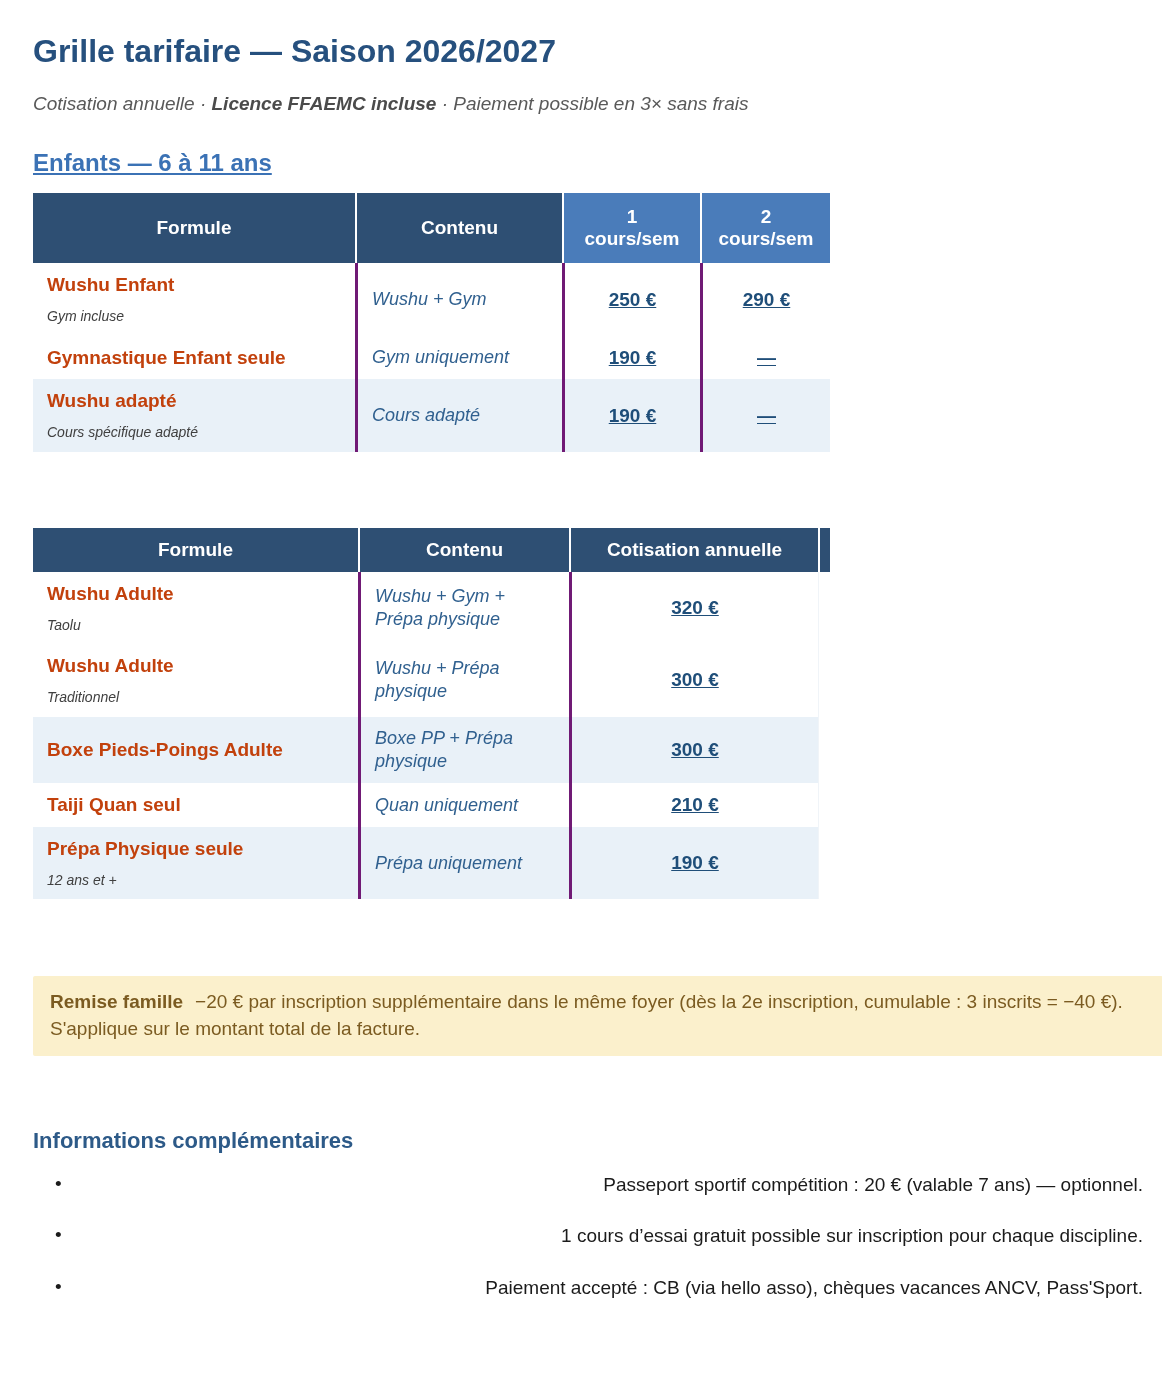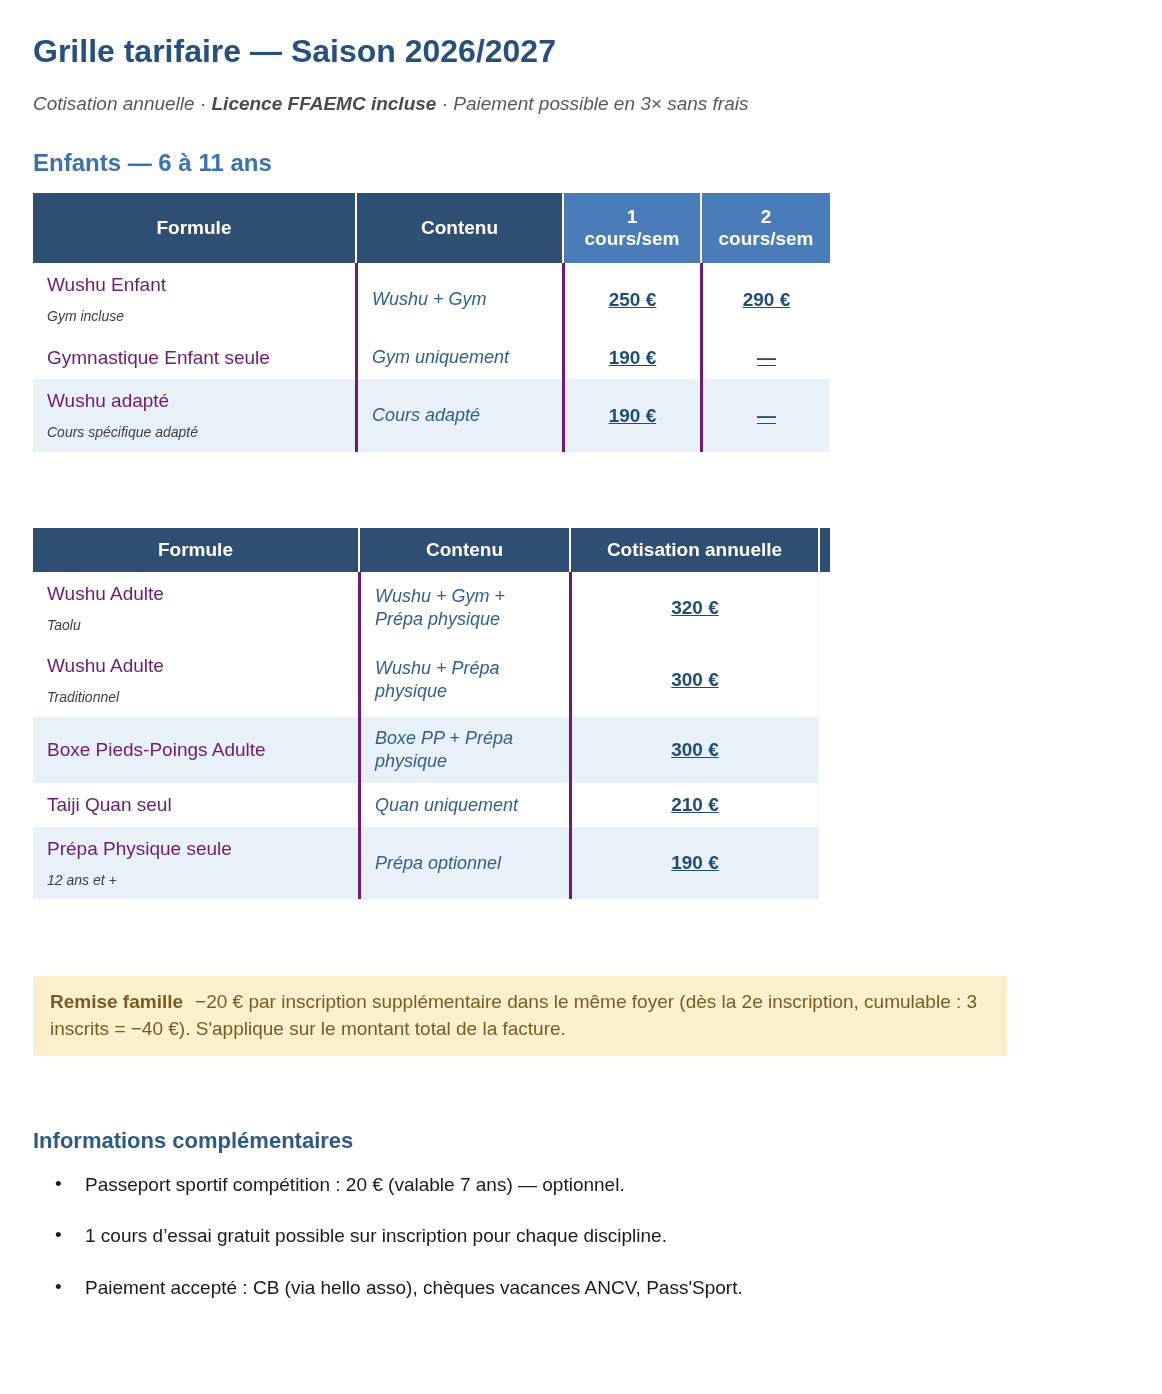--- a/index.html
+++ b/index.html
@@ -17,21 +17,21 @@
     margin: 0 0 24px 0; line-height: 1.1;
   }
   .subtitle {
     font-size: 19px; font-style: italic; color: #595959;
     margin: 0 0 33px 0; line-height: 1.2;
   }
   .subtitle .bold-part { font-weight: bold; color: #4b4b4b; }
 
   .section-heading {
     font-size: 24px; font-weight: bold; color: #3b72b5;
-    margin: 12px 0 16px 0; line-height: 1.15;
+    margin: 12px 0 16px 0; line-height: 1.15; text-decoration: underline;
   }
 
   table { border-collapse: separate; border-spacing: 0; table-layout: fixed; }
   .tbl-children { width: 797px; }
   .tbl-adults   { width: 797px; }
 
   th {
     color: #ffffff; font-size: 19px; font-weight: bold; text-align: center;
     vertical-align: middle; line-height: 1.18; padding: 13px 8px;
   }
@@ -39,39 +39,39 @@
   th.dark { background: #2e4f73; }
   th.blue { background: #4a7cba; white-space: pre-line; }
   th + th { border-left: 2px solid #ffffff; }
   th.spacer { padding: 0; }
 
   td { vertical-align: middle; padding: 10px 14px; font-size: 19px; background: #ffffff; }
   td + td { border-left: 3px solid #701a75; }
   tr.alt td { background: #e9f1f8; }
   td.sliver, tr.alt td.sliver { background: #ffffff; border-left: 1px solid #f0f4f8; padding: 0; }
 
-  .formule { font-weight: normal; color: #701a75; line-height: 1.25; }
+  .formule { font-weight: bold; color: #c2410c; line-height: 1.25; }
   .note { font-size: 14px; font-style: italic; font-weight: normal; color: #404040;
           line-height: 1.25; margin-top: 11px; }
   .note:empty { display: none; }
   td.contenu { font-style: italic; color: #30608f; font-size: 18px; line-height: 1.3; }
   td.price { font-weight: bold; color: #1f4e79; text-align: center; font-size: 19px; text-decoration: underline; }
   .adults-block { margin-top: 76px; }
 
   .banner {
-    margin-top: 77px; width: 974px; background: #fbf0cc; color: #7b5b21;
+    margin-top: 77px; width: 1130px; background: #fbf0cc; color: #7b5b21;
     font-size: 19px; line-height: 1.42; padding: 13px 17px; border-radius: 2px;
   }
   .banner .label { font-weight: bold; margin-right: 12px; }
 
   .info-heading {
     font-size: 22px; font-weight: bold; color: #2d5a88;
     margin: 72px 0 0 0; line-height: 1.15;
   }
-  .info-list { list-style: none; margin: 19px 0 0 0; padding: 0; }
+  .info-list { list-style: none; margin: 19px 0 0 0; padding: 0; text-align: right; }
   .info-list li {
     position: relative; padding-left: 52px; font-size: 19px; color: #1b1b1b;
     line-height: 1.25; margin-bottom: 28px;
   }
   .info-list li::before {
     content: "\2022"; position: absolute; left: 22px; top: -1px;
     font-size: 19px; color: #1b1b1b;
   }
 </style>
 </head>
@@ -185,21 +185,21 @@
           </td>
           <td class="contenu">Quan uniquement</td>
           <td class="price">210 €</td>
           <td class="sliver"></td>
         </tr>
         <tr class="alt">
           <td>
             <div class="formule">Prépa Physique seule</div>
             <div class="note">12 ans et +</div>
           </td>
-          <td class="contenu">Prépa optionnel</td>
+          <td class="contenu">Prépa uniquement</td>
           <td class="price">190 €</td>
           <td class="sliver"></td>
         </tr>
       </tbody>
     </table>
   </div>
 
   <div class="banner"><span class="label">Remise famille</span><span>−20 € par inscription supplémentaire dans le même foyer (dès la 2e inscription, cumulable : 3 inscrits = −40 €). S'applique sur le montant total de la facture.</span></div>
 
   <h3 class="info-heading">Informations complémentaires</h3>

